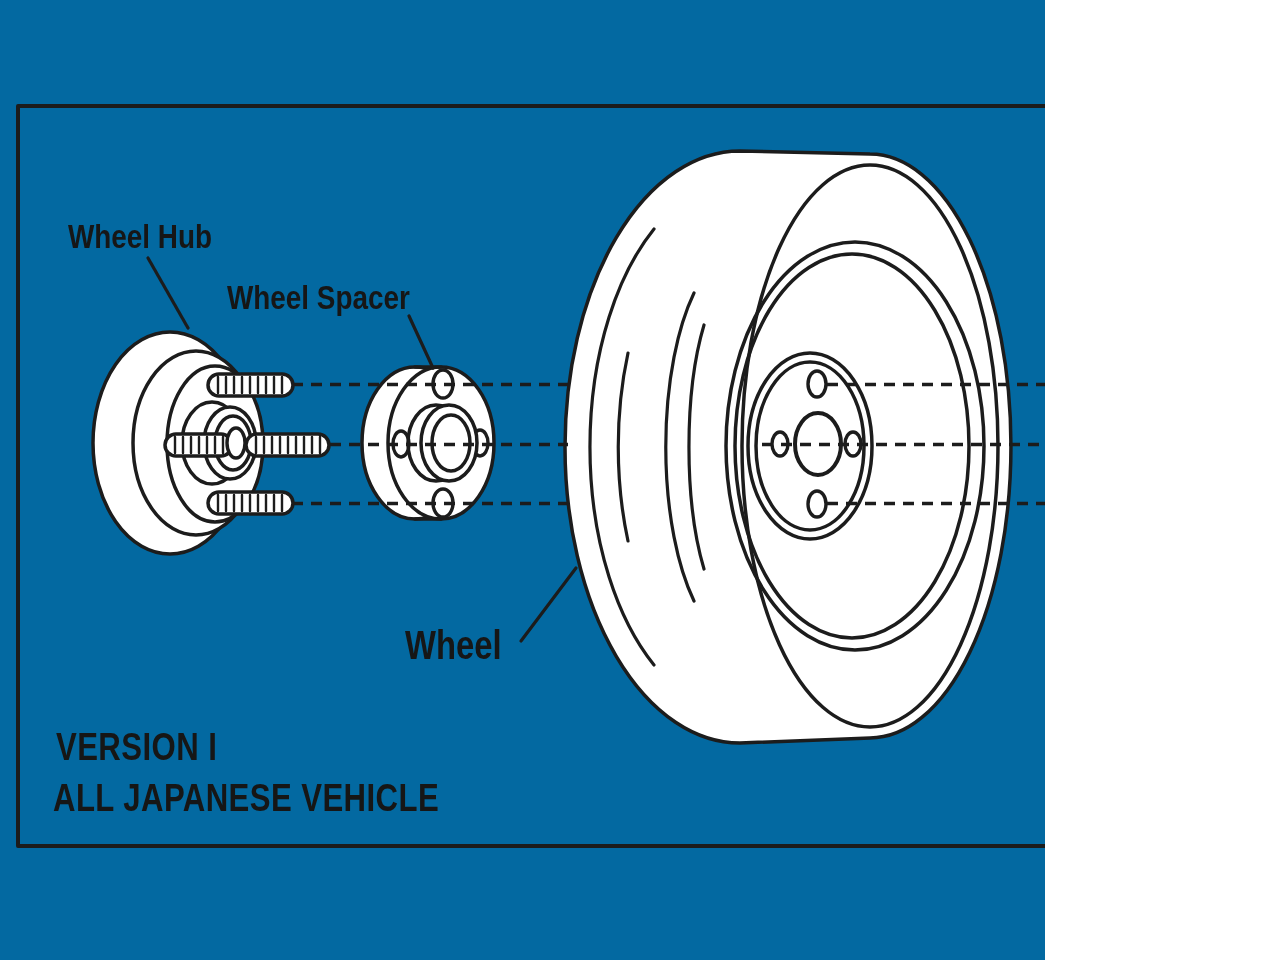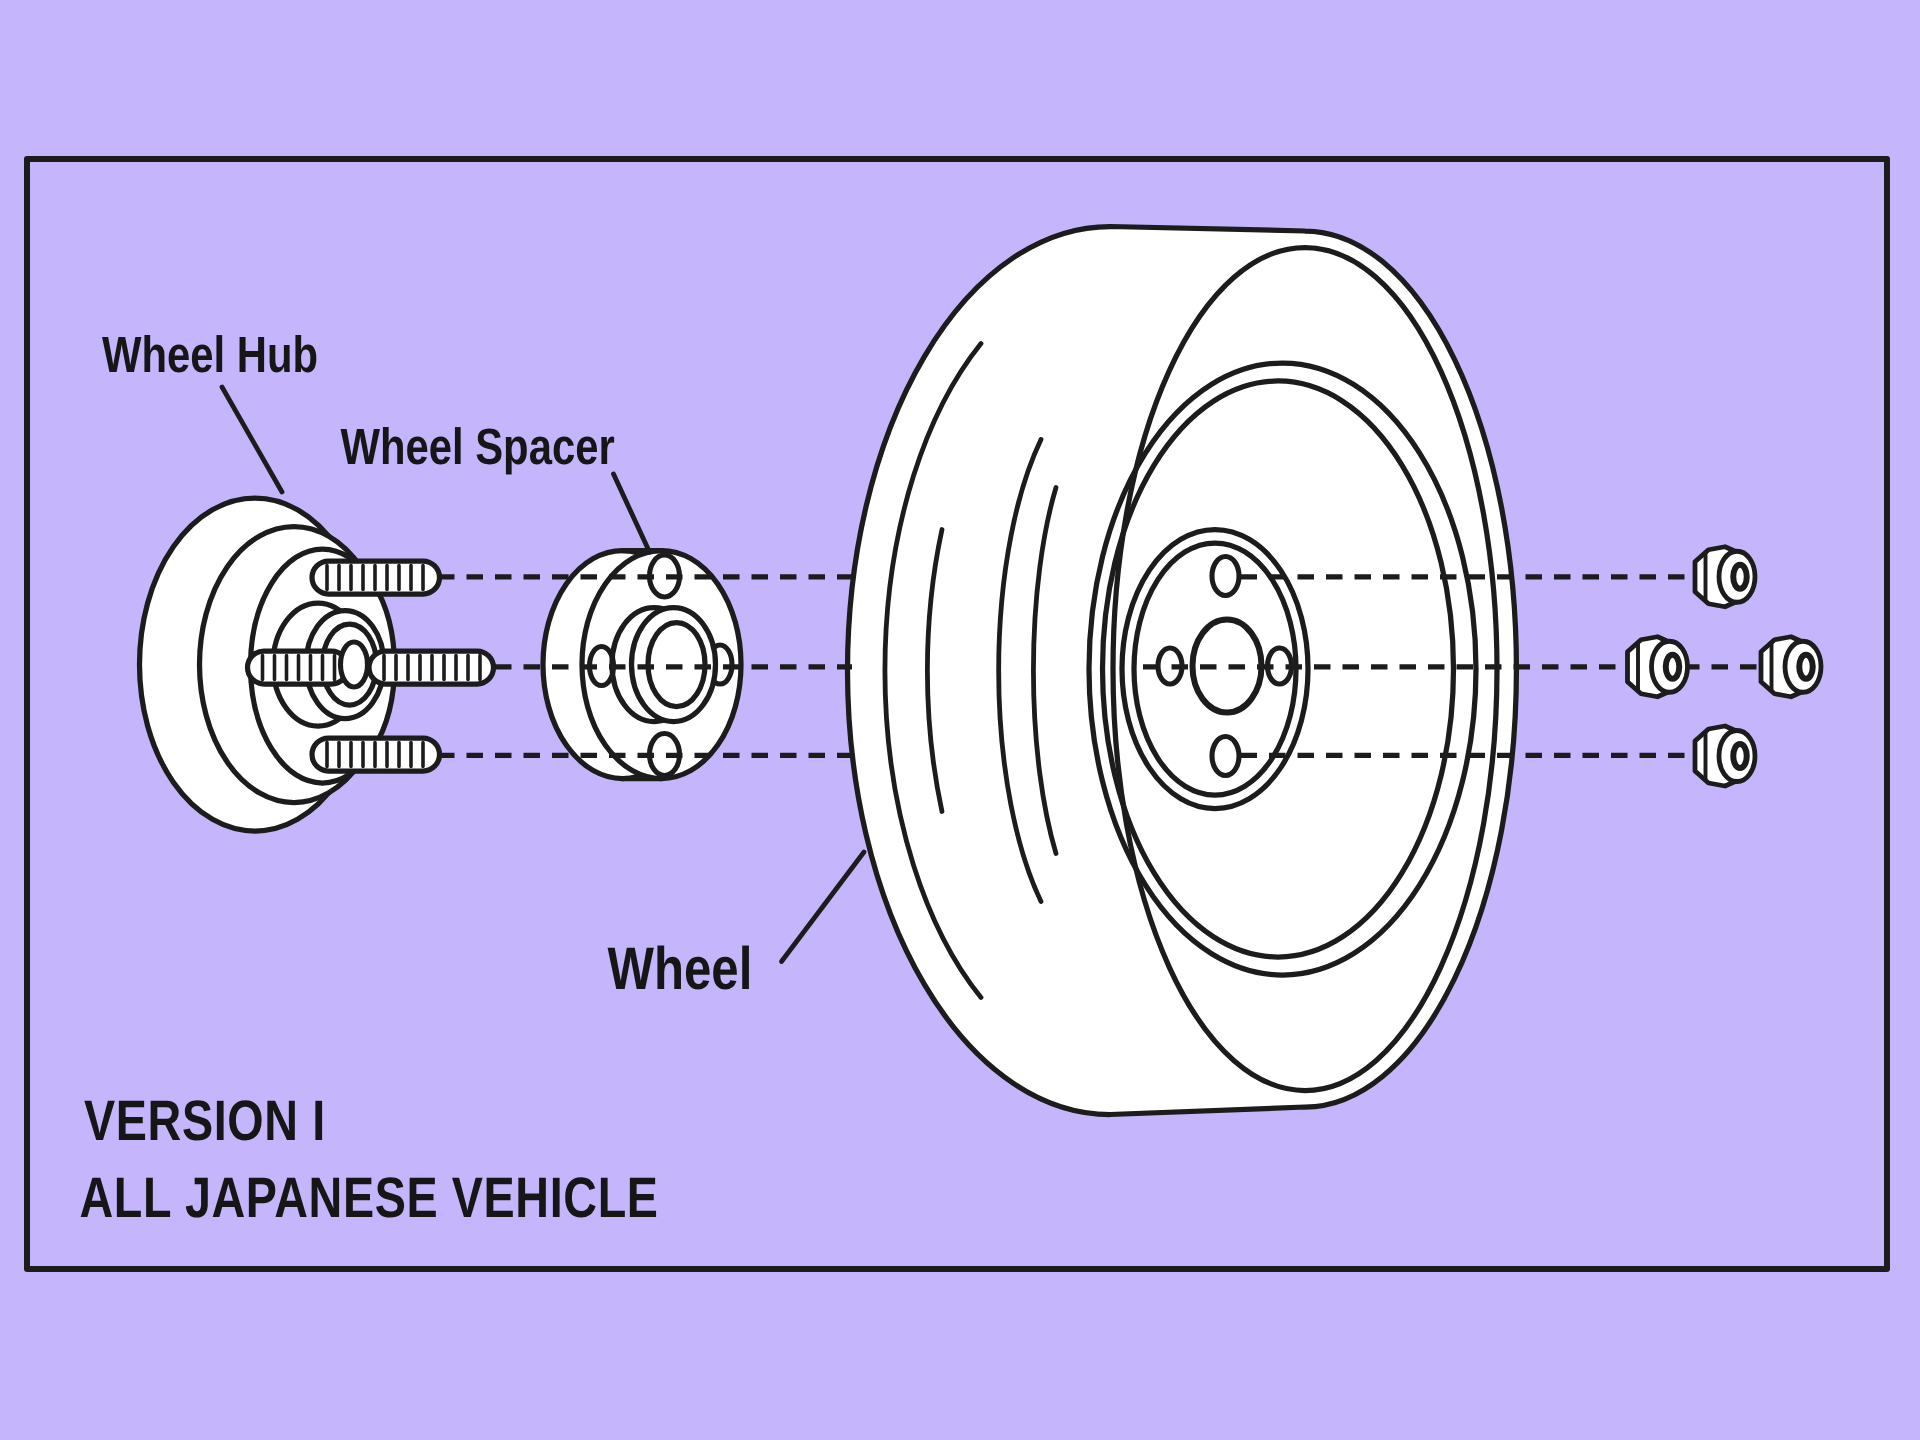--- a/index.html
+++ b/index.html
@@ -2,23 +2,23 @@
 <html><head>
 <meta charset="utf-8">
 <style>
   html, body {
     margin: 0;
     padding: 0;
     background: #ffffff;
   }
   .page {
     position: relative;
-    width: 1280px;
+    width: 1045px;
     height: 960px;
-    background: #c4b5fd;
+    background: #0369a1;
     overflow: hidden;
     font-family: "Liberation Sans", sans-serif;
   }
   svg text {
     font-family: "Liberation Sans", sans-serif;
     font-weight: 700;
     fill: #161616;
   }
   .callout-label { font-size: 34px; }
   .callout-label-lg { font-size: 40px; }

